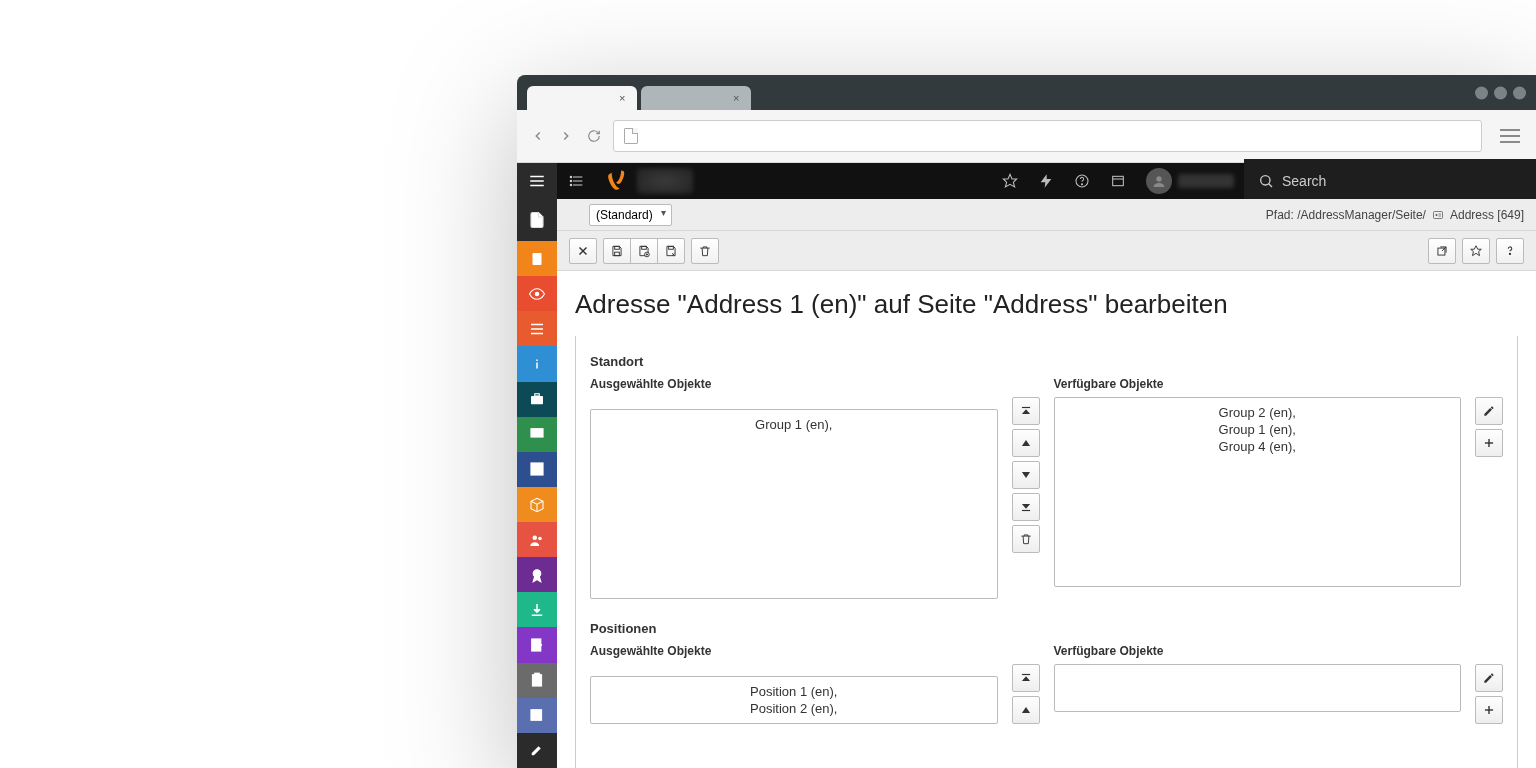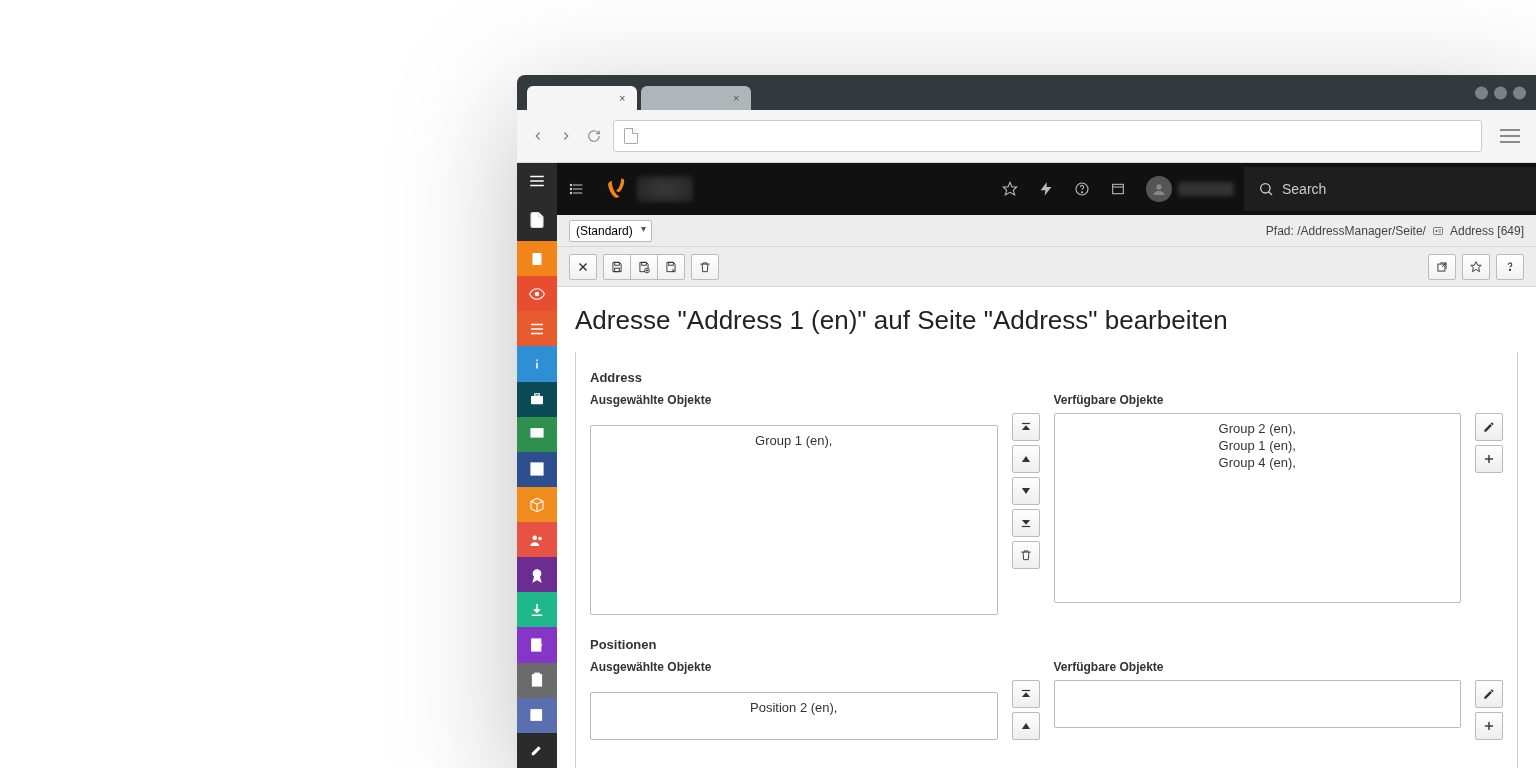--- a/index.html
+++ b/index.html
@@ -29,36 +29,36 @@
 
   
   .mod-sidebar { width: 40px; background: #2b2b2b; display: flex; flex-direction: column; }
   .mi { width: 40px; height: 36px; display:flex; align-items:center; justify-content:center; color:#fff; }
   .mi svg { width:18px; height:18px; fill:#fff; }
 
   
   .app-body { flex: 1; display: flex; flex-direction: column; }
 
   
-  .topbar { height: 52px; background: #111; display: flex; align-items: center; padding: 0 0 0 0; color: #ddd; }
+  .topbar { height: 36px; background: #111; display: flex; align-items: center; padding: 0 0 0 0; color: #ddd; }
   .tree-toggle { width: 40px; height: 44px; display:flex; align-items:center; justify-content:center; color:#ddd; }
   .logo { width: 26px; height: 26px; margin-left: 8px; }
   .brand-blur { width: 56px; height: 26px; margin-left: 6px; background: radial-gradient(#3a3a3a,#222); filter: blur(2px); border-radius: 4px; }
   .topbar-spacer { flex: 1; }
   .topbar-icon { width: 36px; height: 44px; display:flex; align-items:center; justify-content:center; color:#bbb; }
   .topbar-icon svg { width:16px; height:16px; }
   .topbar-user { display:flex; align-items:center; gap:6px; padding:0 10px; }
   .avatar-ph { width:26px; height:26px; border-radius:50%; background:#555; display:flex; align-items:center; justify-content:center; color:#888; }
   .user-blur { width: 56px; height: 14px; background:#333; filter: blur(2px); border-radius:3px; }
   .topbar-search { width: 292px; height: 44px; background: #1e1e1e; display:flex; align-items:center; gap:8px; padding:0 14px; color:#ccc; font-size:14px; }
 
   
   .pathbar { height: 32px; background: #ededed; border-bottom: 1px solid #d7d7d7; display:flex; align-items:center; padding:0 12px; font-size:12px; color:#444; }
   .lang-select { height:22px; border:1px solid #bbb; border-radius:2px; background:#fff; font-size:12px; padding:0 18px 0 6px; appearance:none; position:relative; }
-  .lang-wrap { position:relative; }
+  .lang-wrap { position:relative;margin-left:20px; }
   .lang-wrap::after { content:'▾'; position:absolute; right:6px; top:3px; font-size:10px; color:#555; pointer-events:none; }
   .pathbar-spacer { flex:1; }
   .path-crumb .strong { font-weight:400; }
   .path-crumb .ico { display:inline-block; width:14px; height:12px; vertical-align:middle; margin:0 2px; }
 
   
   .doctools { height: 40px; background: #ededed; border-bottom: 1px solid #d7d7d7; display:flex; align-items:center; padding:0 12px; gap:6px; }
   .tbtn { width:28px; height:26px; border:1px solid #bbb; border-radius:2px; background:linear-gradient(#fff,#f1f1f1); display:flex; align-items:center; justify-content:center; color:#333; cursor:pointer; }
   .tbtn svg { width:14px; height:14px; }
   .tgroup { display:flex; }
@@ -379,21 +379,21 @@
             </svg>
           </div>
       </div>
 
       <div class="content">
         <h1 class="page-title">Adresse "Address 1 (en)" auf Seite "Address" bearbeiten</h1>
 
 
         <div class="panel">
 
-          <div class="section-hd">Address</div>
+          <div class="section-hd">Standort</div>
           <div class="dual">
             <div class="col left">
               <div class="sub-hd">Ausgewählte Objekte</div>
               <div class="listbox">
                 <div class="opt">Group 1 (en),</div>
               </div>
             </div>
             <div class="btncol">
               <div class="ibtn">
                   <svg viewBox="0 0 24 24" fill="#333">
@@ -445,20 +445,21 @@
                   </svg>
                 </div>
             </div>
           </div>
 
           <div class="section-hd">Positionen</div>
           <div class="dual">
             <div class="col left">
               <div class="sub-hd">Ausgewählte Objekte</div>
               <div class="listbox short">
+                <div class="opt">Position 1 (en),</div>
                 <div class="opt">Position 2 (en),</div>
               </div>
             </div>
             <div class="btncol">
               <div class="ibtn">
                   <svg viewBox="0 0 24 24" fill="#333">
                     <rect x="5" y="5" width="14" height="2"></rect>
                     <polygon points="12 9 5 17 19 17"></polygon>
                   </svg>
                 </div>

